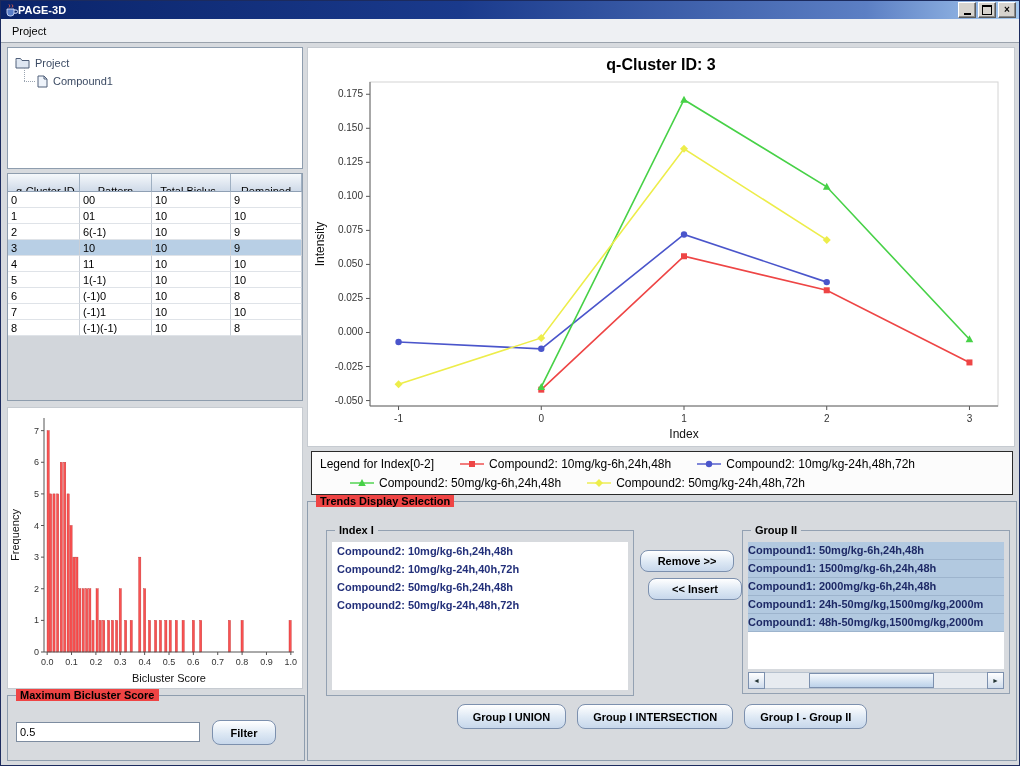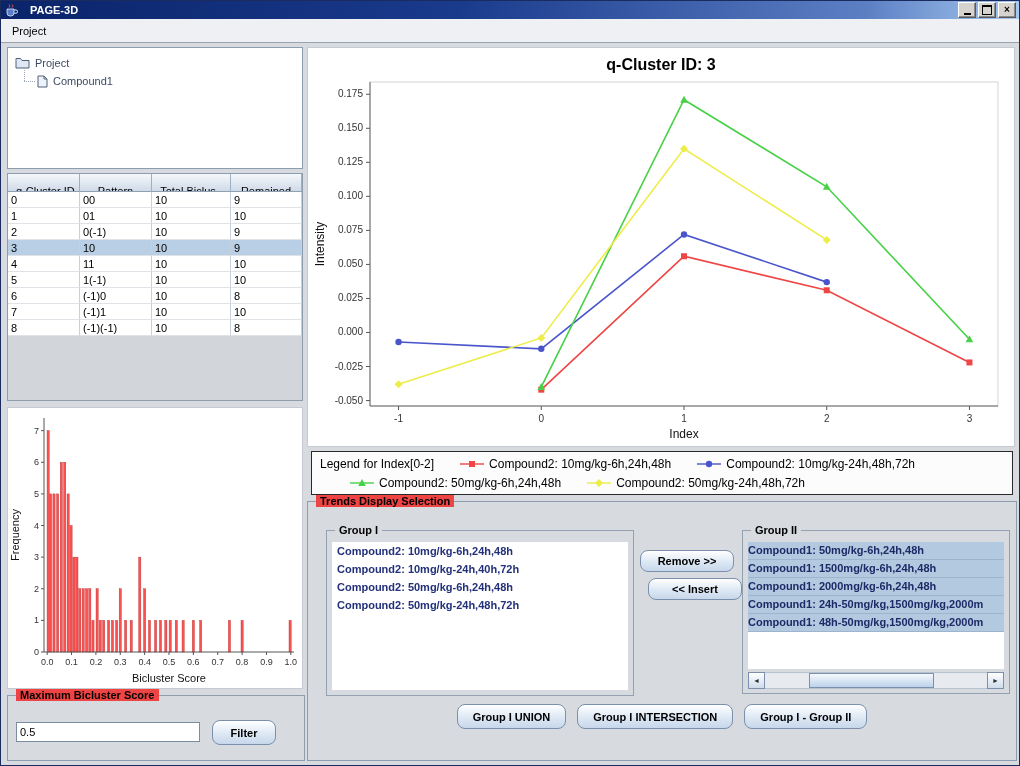--- a/index.html
+++ b/index.html
@@ -1,21 +1,21 @@
 <!DOCTYPE html>
 <html><head>
 <meta charset="utf-8">
 <style>
   html,body{margin:0;padding:0;background:#808890;}
   .window{position:relative;width:1020px;height:766px;background:#d7dade;
     font-family:"Liberation Sans",sans-serif;border:1px solid #1c2b5e;box-sizing:border-box;overflow:hidden;}
   
   .titlebar{position:absolute;top:0;left:0;right:0;height:18px;
     background:linear-gradient(90deg,#0a246a 0%,#1a3a8c 45%,#5c7fc4 85%,#a6caf0 100%);
-    display:flex;align-items:center;padding:0 3px;gap:12px;}
+    display:flex;align-items:center;padding:0 3px;gap:0;}
   .title-text{color:#fff;font-weight:bold;font-size:11px;flex:1;}
   .win-btns{display:flex;gap:2px;}
   .wbtn{width:16px;height:14px;background:#d6d3ce;border:1px solid;border-color:#fff #5a5a5a #5a5a5a #fff;
     box-shadow:inset -1px -1px 0 #8a8a8a;display:flex;align-items:center;justify-content:center;
     font-size:10px;line-height:1;color:#000;font-weight:bold;cursor:default;}
   .glyph-min{width:7px;height:2px;background:#000;margin-top:7px;}
   .glyph-max{width:8px;height:7px;border:1px solid #000;border-top-width:2px;}
   
   .menubar{position:absolute;top:18px;left:0;right:0;height:23px;background:#eef0f3;
     border-bottom:1px solid #9aa2ac;display:flex;align-items:center;padding:0 4px;}
@@ -148,21 +148,21 @@
         <div class="tcell" style="width: 71px;">9</div>
       </div>
       <div class="trow">
         <div class="tcell" style="width: 72px;">1</div>
         <div class="tcell" style="width: 72px;">01</div>
         <div class="tcell" style="width: 79px;">10</div>
         <div class="tcell" style="width: 71px;">10</div>
       </div>
       <div class="trow">
         <div class="tcell" style="width: 72px;">2</div>
-        <div class="tcell" style="width: 72px;">0(-1)</div>
+        <div class="tcell" style="width: 72px;">6(-1)</div>
         <div class="tcell" style="width: 79px;">10</div>
         <div class="tcell" style="width: 71px;">9</div>
       </div>
       <div class="trow sel">
         <div class="tcell" style="width: 72px;">3</div>
         <div class="tcell" style="width: 72px;">10</div>
         <div class="tcell" style="width: 79px;">10</div>
         <div class="tcell" style="width: 71px;">9</div>
       </div>
       <div class="trow">
@@ -382,21 +382,21 @@
           </svg>
           <span>Compound2: 50mg/kg-24h,48h,72h</span>
         </span>
       </div>
   </div>
 
   <div class="titled trends-box">
     <span class="box-title">Trends Display Selection</span>
 
     <div class="group-box" style="left:18px;top:28px;width:306px;height:164px;">
-      <span class="box-title">Group I</span>
+      <span class="box-title">Index I</span>
       <div class="g-list">
           <div class="g1-item">Compound2: 10mg/kg-6h,24h,48h</div>
           <div class="g1-item">Compound2: 10mg/kg-24h,40h,72h</div>
           <div class="g1-item">Compound2: 50mg/kg-6h,24h,48h</div>
           <div class="g1-item">Compound2: 50mg/kg-24h,48h,72h</div>
         </div>
     </div>
 
     <button class="btn mid-btn" style="left:332px;top:48px;">Remove &gt;&gt;</button>
     <button class="btn mid-btn" style="left:332px;top:76px;margin-left:8px;">&lt;&lt; Insert</button>

